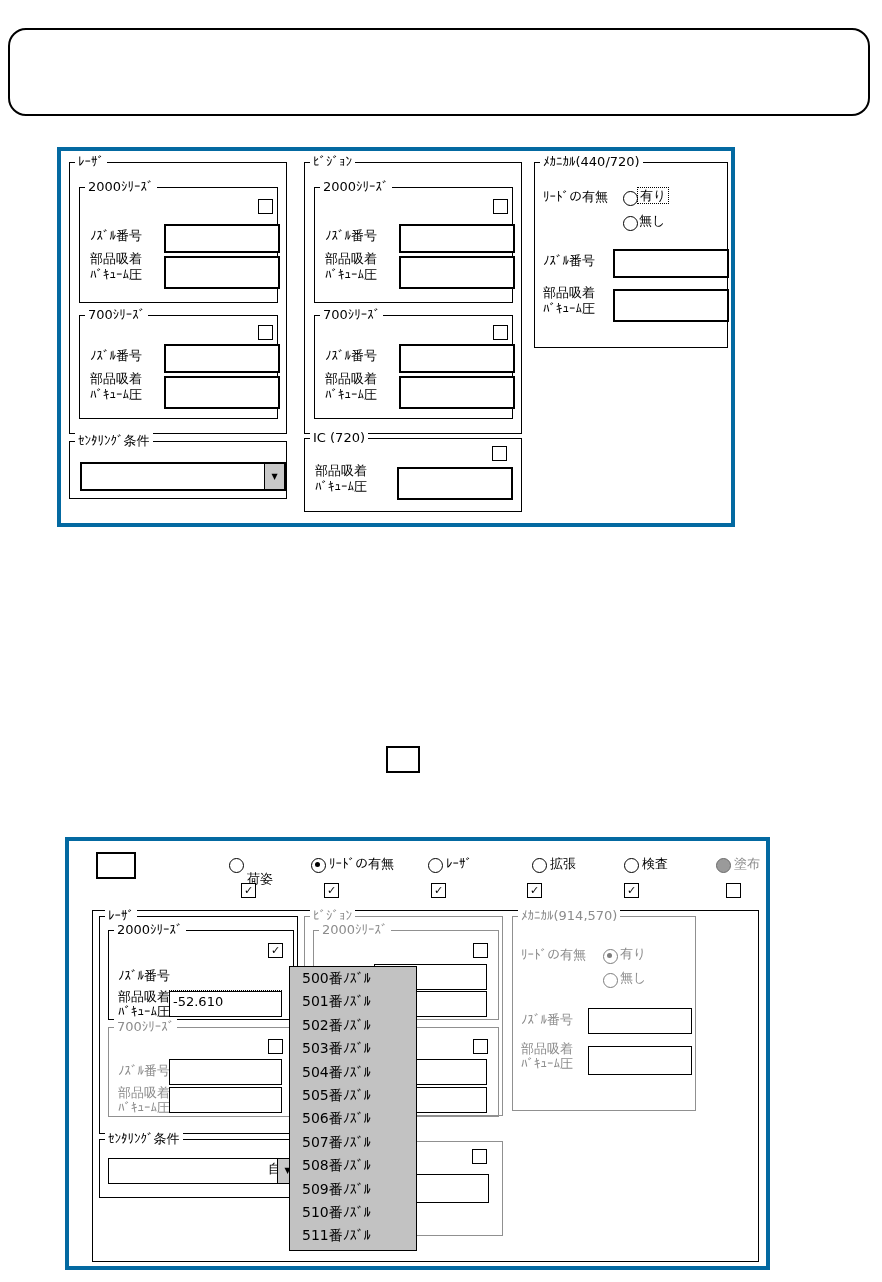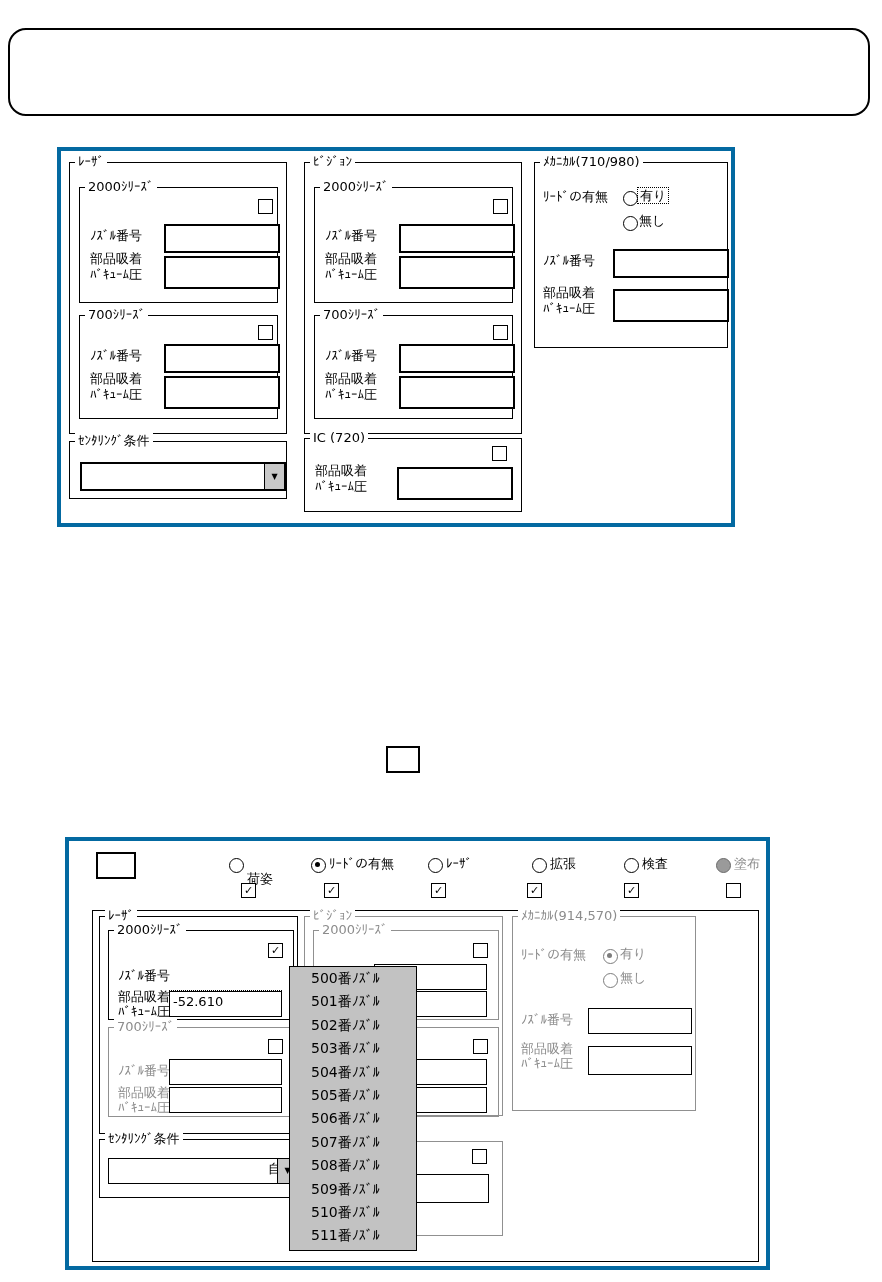--- a/index.html
+++ b/index.html
@@ -34,21 +34,21 @@
                        border-radius:50%;background:#7d7d7d;}
   .radio.grayfill{background:#9a9a9a;border-color:#6b6b6b;}
   .combo{position:absolute;background:#fff;border:2px solid #000;font-size:13px;
          line-height:20px;padding:0 3px;}
   .combo.thin{border-width:1px;text-align:right;}
   .cbtn{position:absolute;right:0;top:0;bottom:0;width:19px;background:#c8c8c8;
         border-left:1px solid #000;display:flex;align-items:center;justify-content:center;
         font-size:8px;color:#000;}
   .frame{position:absolute;border:1px solid #000;background:transparent;}
   .popup{position:absolute;background:#c2c2c2;border:1px solid #000;z-index:60;}
-  .popup .item{height:23.4px;line-height:23.4px;padding-left:21px;font-size:14px;white-space:nowrap;}
+  .popup .item{height:23.4px;line-height:23.4px;padding-left:12px;font-size:14px;white-space:nowrap;}
   .focusrect{border:1px dotted #000;padding:0 2px;}
   .smallbox{position:absolute;border:2px solid #000;background:#fff;}
 </style>
 </head>
 <body>
 
 <div class="callout"></div>
 
 <div class="shot" id="shot1">
 
@@ -112,21 +112,21 @@
 
   <div class="group" style="left:243px;top:287px;width:216px;height:72px;">
     <span class="legend">IC (720)</span>
     <span class="cb" style="left:187px;top:7px;"></span>
     <span class="lbl" style="left:10px;top:24px;">部品吸着</span>
     <span class="lbl" style="left:10px;top:40px;">ﾊﾞｷｭｰﾑ圧</span>
     <div class="input" style="left:92px;top:28px;width:106px;height:27px;"></div>
   </div>
 
   <div class="group" style="left:473px;top:11px;width:192px;height:184px;">
-    <span class="legend">ﾒｶﾆｶﾙ(710/980)</span>
+    <span class="legend">ﾒｶﾆｶﾙ(440/720)</span>
     <span class="lbl" style="left:8px;top:26px;">ﾘｰﾄﾞの有無</span>
     <span class="radio" style="left:88px;top:28px;"></span>
     <span class="lbl" style="left:102px;top:25px;"><span class="focusrect">有り</span></span>
     <span class="radio" style="left:88px;top:53px;"></span>
     <span class="lbl" style="left:104px;top:50px;">無し</span>
     <span class="lbl" style="left:8px;top:90px;">ﾉｽﾞﾙ番号</span>
     <div class="input" style="left:78px;top:86px;width:106px;height:23px;"></div>
     <span class="lbl" style="left:8px;top:122px;">部品吸着</span>
     <span class="lbl" style="left:8px;top:138px;">ﾊﾞｷｭｰﾑ圧</span>
     <div class="input" style="left:78px;top:126px;width:106px;height:27px;"></div>

